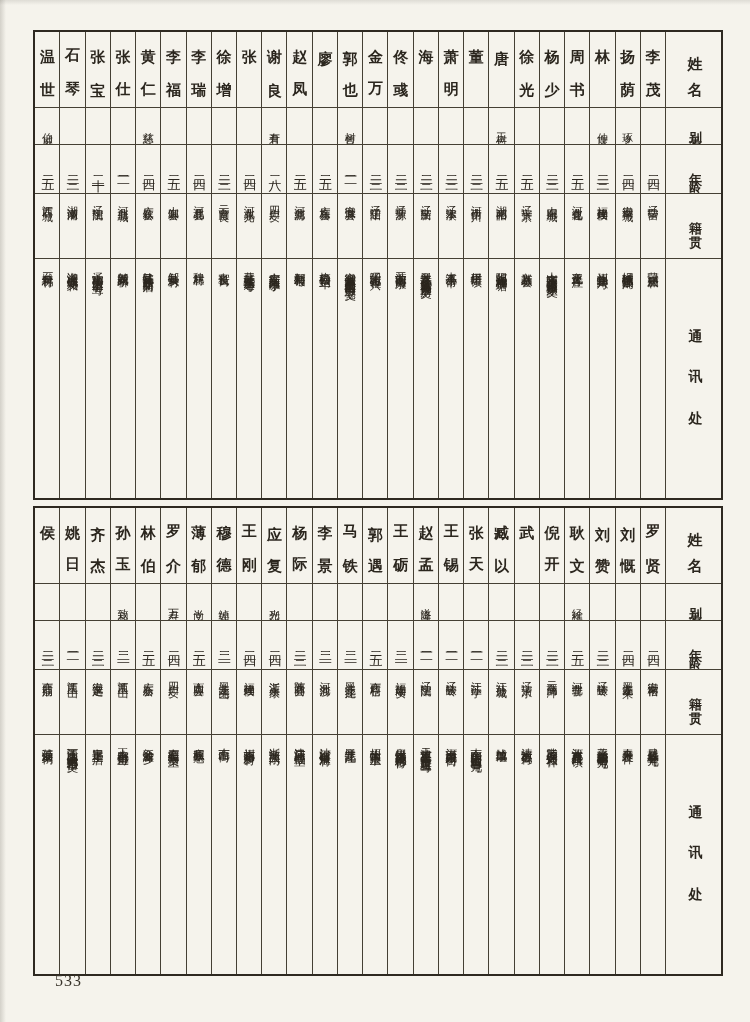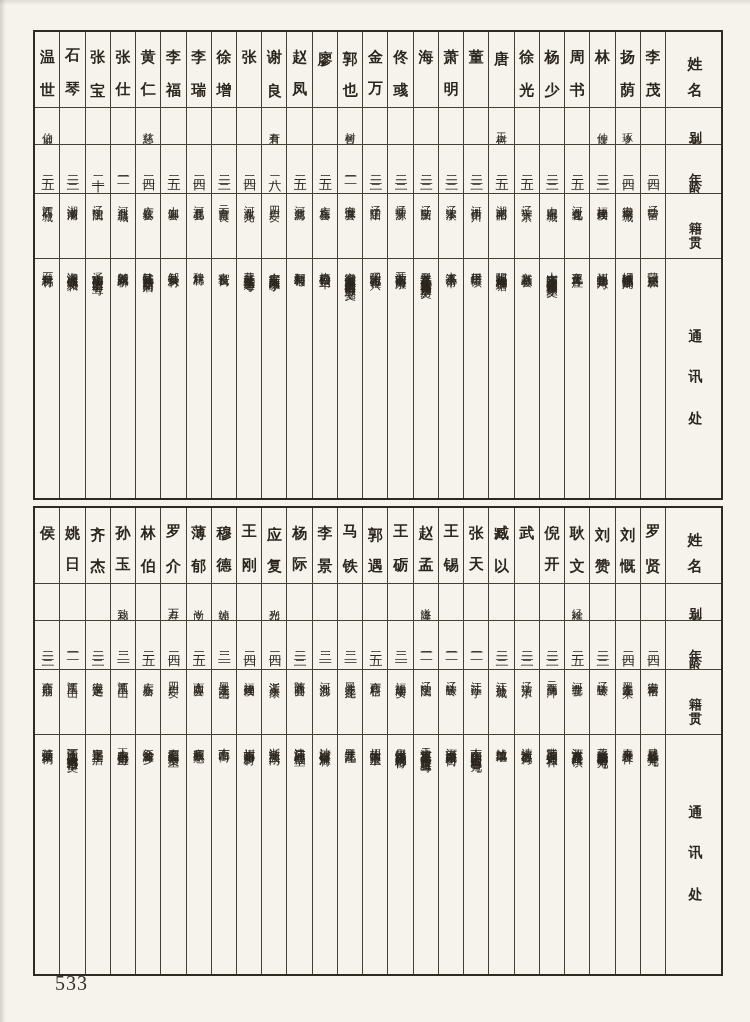--- a/index.html
+++ b/index.html
@@ -62,21 +62,21 @@
   .header-col .cell{line-height:52px;font-weight:700;}
   .header-col .c-name{font-size:15px;text-align:center;letter-spacing:26px;padding:0;text-align-last:auto;}
   .header-col .c-alias{font-size:13px;letter-spacing:5px;}
   .header-col .c-age{font-size:13px;letter-spacing:6px;}
   .header-col .c-native{font-size:13px;text-align:center;letter-spacing:14px;padding:0;}
   .header-col .c-addr{font-size:14px;text-align:center;letter-spacing:42px;padding:0;}
   .page-number{
     position:absolute;
     left:55px;
     top:972px;
-    font-size:20px;
+    font-size:16px;
     letter-spacing:1px;
     color:#38332a;
   }
 </style>
 </head>
 <body>
 
 <div class="registry-table table-top">
   <div class="col header-col">
     <div class="cell c-name">姓名</div>

